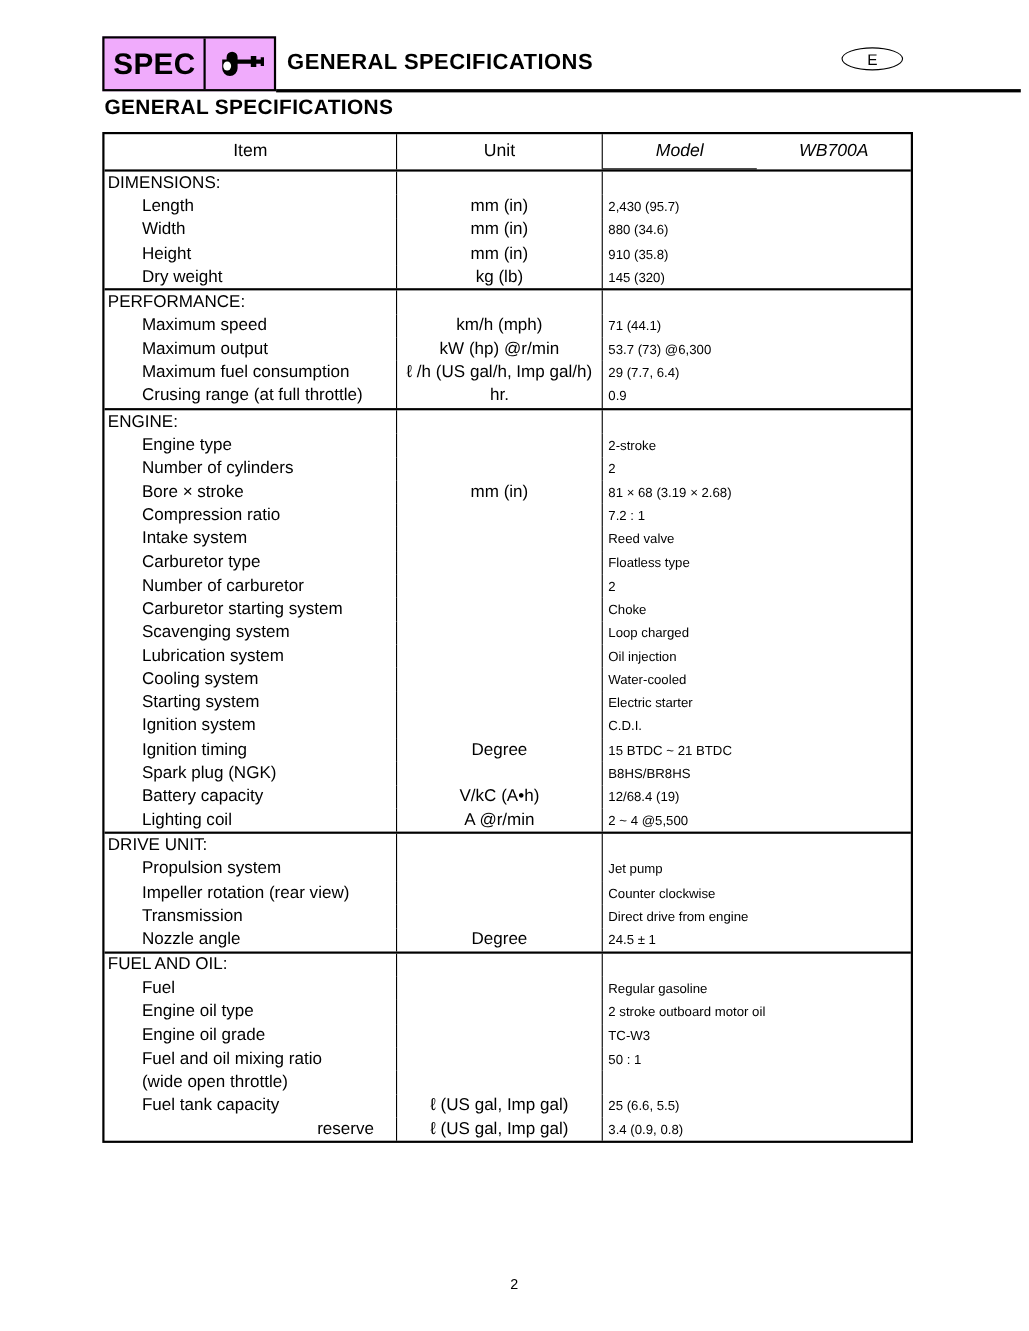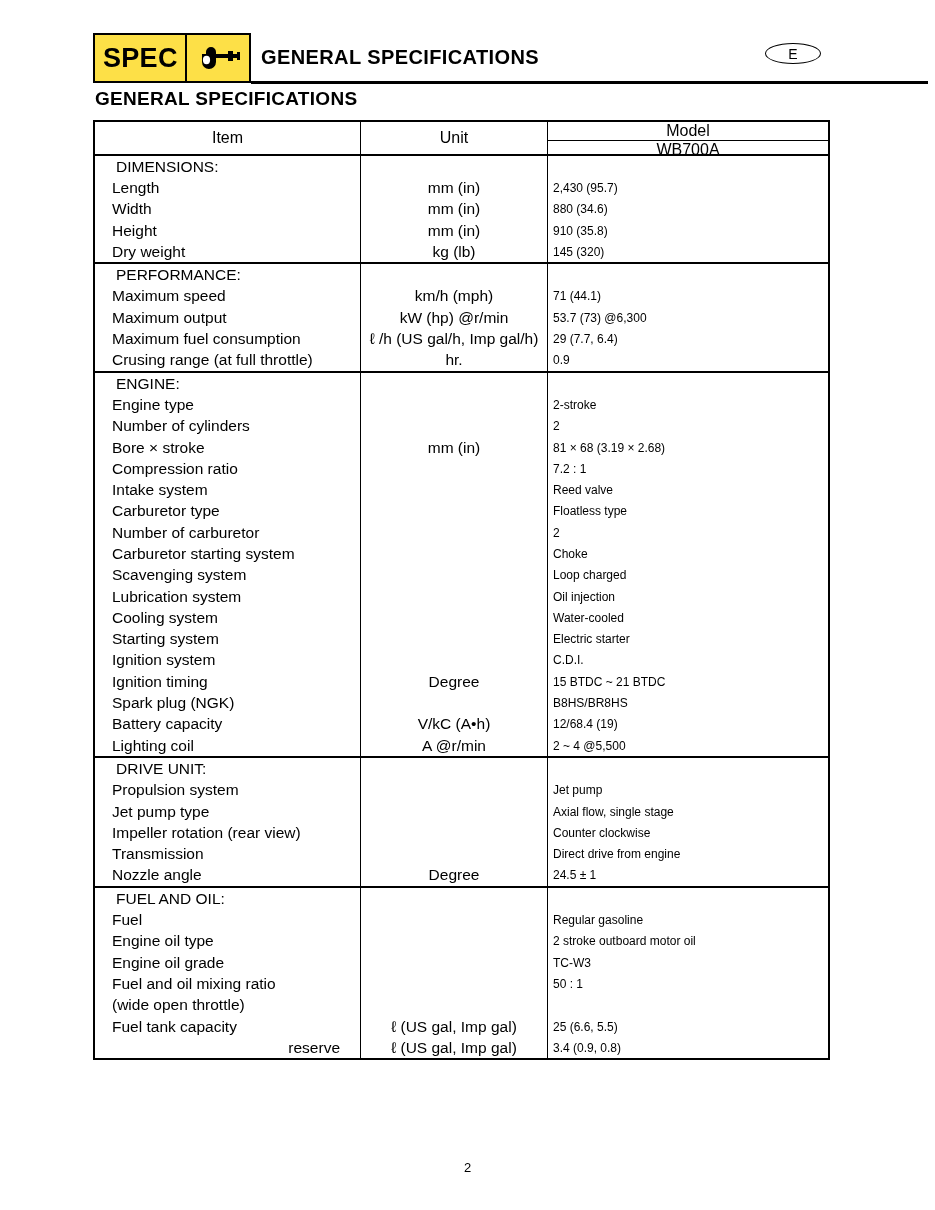--- a/index.html
+++ b/index.html
@@ -25,21 +25,21 @@
     height: 52px;
   }
   .spec-badge {
     position: absolute;
     left: 0;
     top: 0;
     height: 50px;
     display: flex;
     border: 2.5px solid #000;
     box-sizing: border-box;
-    background: #fde047;
+    background: #f0abfc;
   }
   .spec-badge .spec-word {
     font-size: 27px;
     font-weight: bold;
     letter-spacing: 0.3px;
     padding: 0 7px 0 8px;
     display: flex;
     align-items: center;
     line-height: 1;
   }
@@ -122,22 +122,23 @@
                 border-left: 1.6px solid #000; }
 
   .thead .col-item, .thead .col-unit {
     display: flex;
     align-items: center;
     justify-content: center;
     font-size: 16px;
   }
   .model-stack {
     display: flex;
-    flex-direction: column;
+    flex-direction: row;
     height: 100%;
+    font-style: italic;
   }
   .model-top {
     flex: 1 1 50%;
     display: flex;
     align-items: center;
     justify-content: center;
     font-size: 16px;
     border-bottom: 1.6px solid #000;
   }
   .model-bot {
@@ -157,24 +158,24 @@
   .group:last-child { border-bottom: none; }
 
   .grow {
     display: flex;
     height: 21.3px;
   }
   .grow .col-item {
     display: flex;
     align-items: center;
     font-size: 15.5px;
-    padding-left: 21px;
+    padding-left: 3px;
     white-space: nowrap;
   }
-  .grow .col-item.indent  { padding-left: 17px; }
+  .grow .col-item.indent  { padding-left: 34px; }
   .grow .col-item.rightish { justify-content: flex-end; padding-right: 20px; }
   .grow .col-unit {
     display: flex;
     align-items: center;
     justify-content: center;
     font-size: 15.5px;
     white-space: nowrap;
   }
   .grow .col-model {
     display: flex;
@@ -387,25 +388,20 @@
           <div class="col-item">DRIVE UNIT:</div>
           <div class="col-unit"></div>
           <div class="col-model"></div>
         </div>
         <div class="grow">
           <div class="col-item indent">Propulsion system</div>
           <div class="col-unit"></div>
           <div class="col-model">Jet pump</div>
         </div>
         <div class="grow">
-          <div class="col-item indent">Jet pump type</div>
-          <div class="col-unit"></div>
-          <div class="col-model">Axial flow, single stage</div>
-        </div>
-        <div class="grow">
           <div class="col-item indent">Impeller rotation  (rear view)</div>
           <div class="col-unit"></div>
           <div class="col-model">Counter clockwise</div>
         </div>
         <div class="grow">
           <div class="col-item indent">Transmission</div>
           <div class="col-unit"></div>
           <div class="col-model">Direct drive from engine</div>
         </div>
         <div class="grow">

